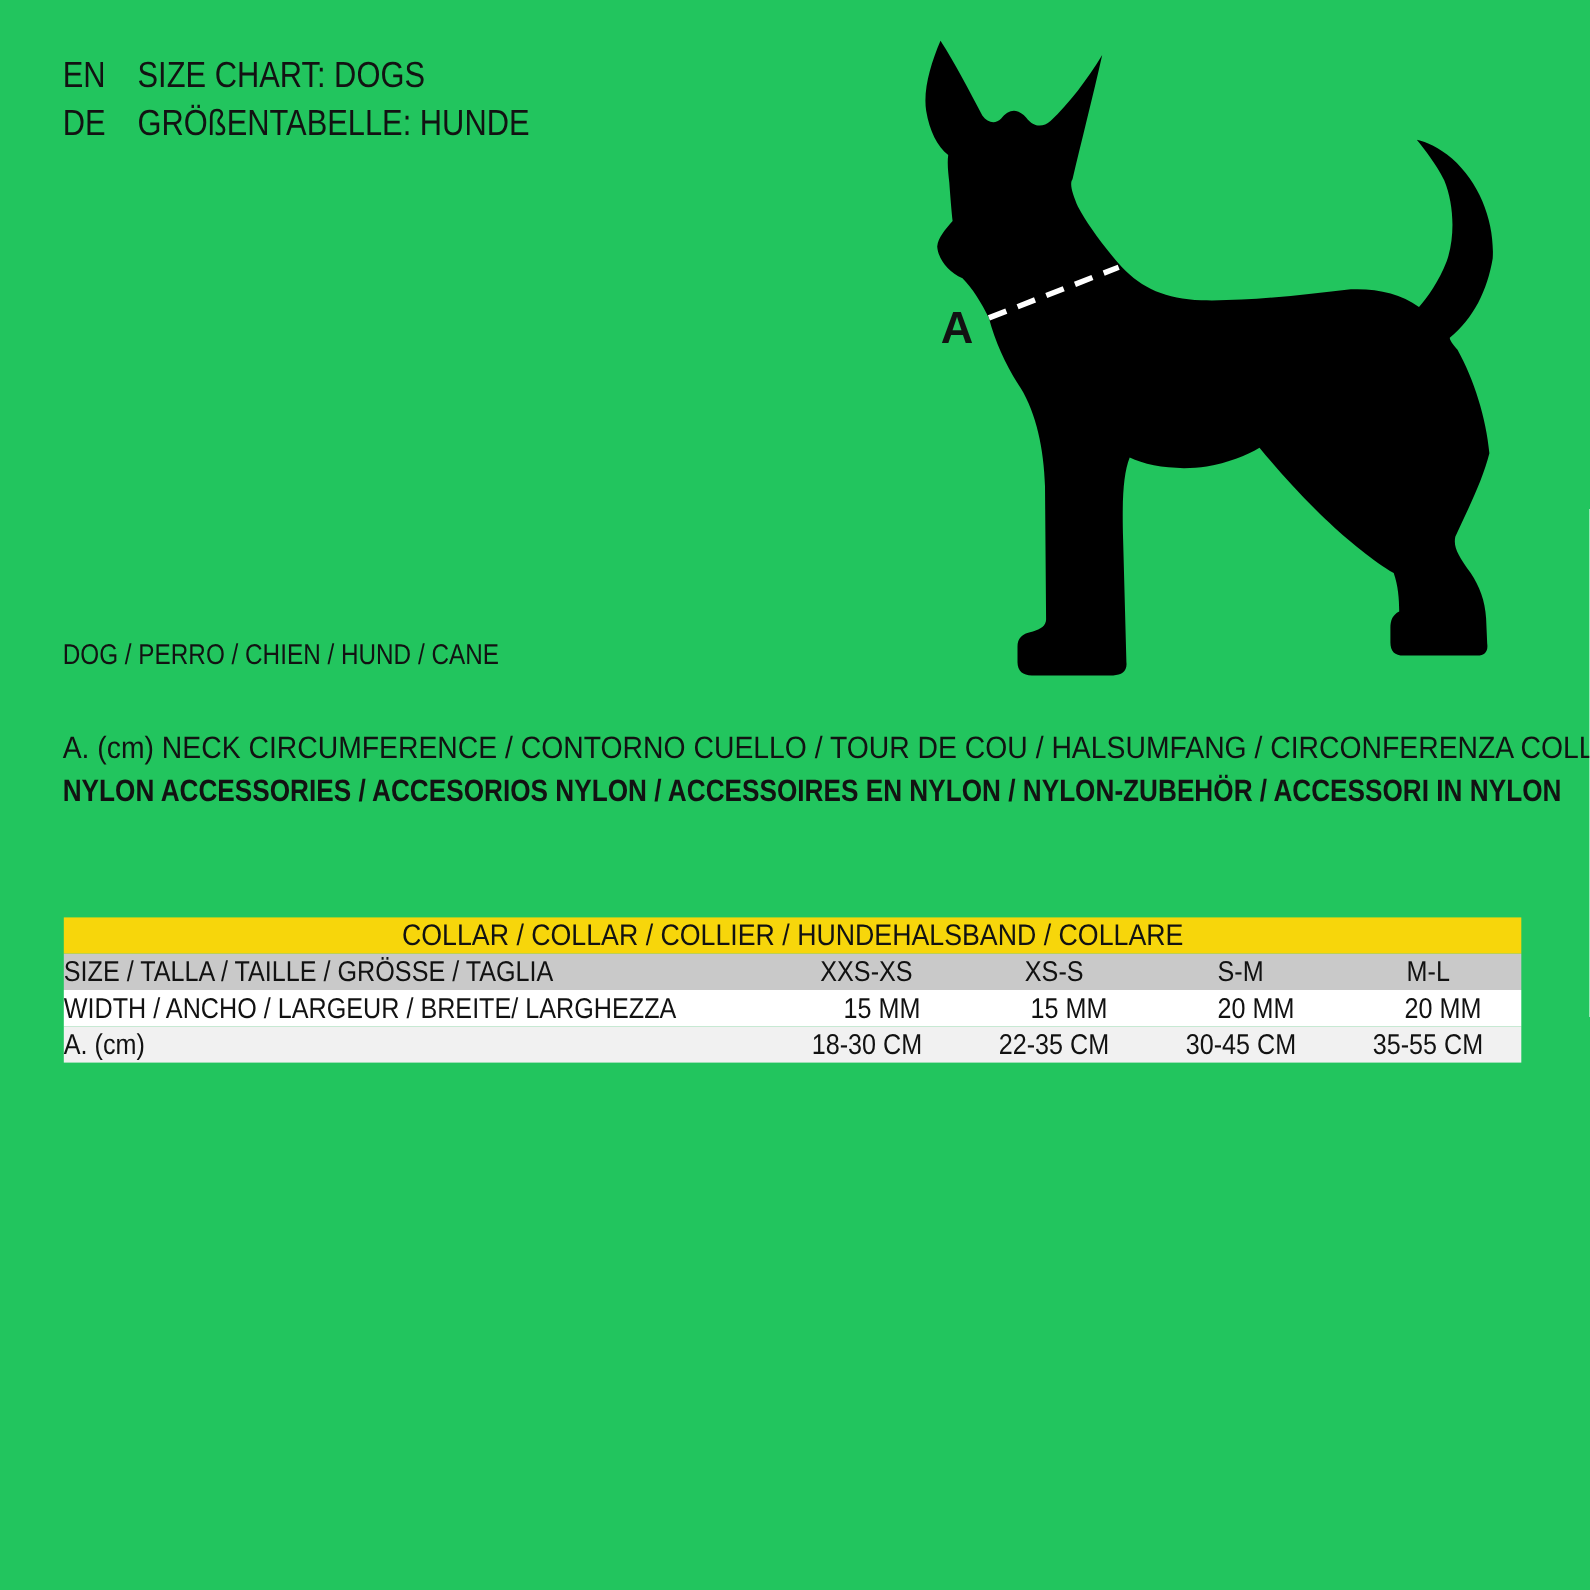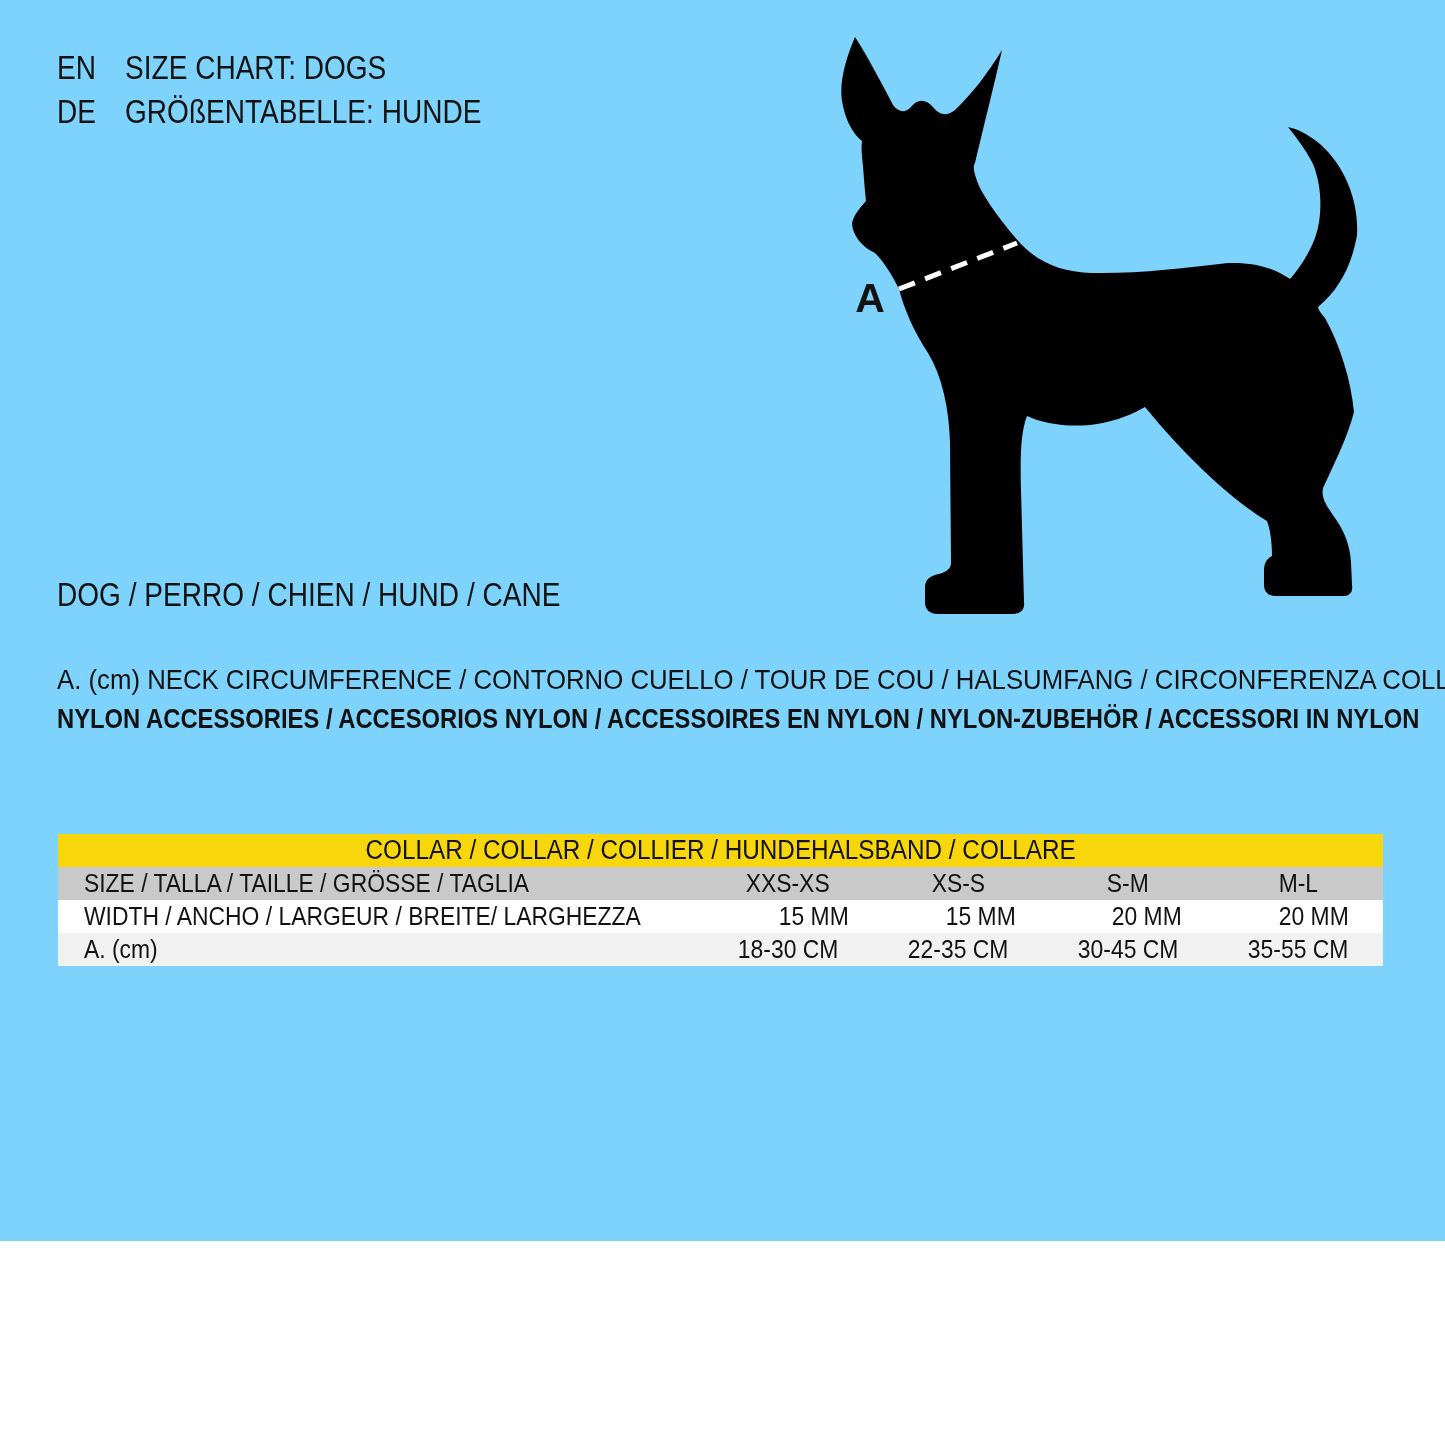--- a/index.html
+++ b/index.html
@@ -1,19 +1,19 @@
 <!DOCTYPE html>
 <html><head>
 <meta charset="utf-8">
 <style>
   html,body{margin:0;padding:0;background:#ffffff;}
   .canvas{
     position:relative;
-    width:1445px;height:1241px;
-    background:#7dd3fc;
+    width:1445px;height:1445px;
+    background:#22c55e;
     overflow:hidden;
     font-family:"Liberation Sans","DejaVu Sans",sans-serif;
     color:#121212;
   }
   .txt{display:inline-block;white-space:nowrap;}
   
   .cxL{transform:scaleX(.85);transform-origin:0 50%;}
   .cxL92{transform:scaleX(.92);transform-origin:0 50%;}
   .cxC{transform:scaleX(.88);transform-origin:50% 50%;}
 
@@ -21,36 +21,36 @@
   .lang-block{position:absolute;left:57px;top:46px;}
   .lang-row{height:44px;line-height:44px;font-size:33px;}
   .lang-row .inner{display:flex;transform:scaleX(.85);transform-origin:0 50%;}
   .lang-code{width:80px;flex:0 0 80px;}
   .lang-title{white-space:nowrap;}
 
   
   .dog-svg{position:absolute;left:830px;top:30px;width:540px;height:590px;}
 
   
-  .dog-caption{position:absolute;left:57px;top:577px;height:36px;line-height:36px;font-size:33px;}
+  .dog-caption{position:absolute;left:57px;top:577px;height:36px;line-height:36px;font-size:26px;}
   .note-measure{position:absolute;left:57px;top:663px;height:34px;line-height:34px;font-size:28px;}
   .note-material{position:absolute;left:57px;top:702px;height:34px;line-height:34px;font-size:28px;font-weight:700;}
 
   
   .size-table{position:absolute;left:58px;top:834px;width:1325px;}
   .thead{
     height:33px;display:flex;align-items:center;justify-content:center;
     background:#f7d60b;font-weight:400;font-size:27px;
   }
   .thead .txt{transform:scaleX(.9);transform-origin:50% 50%;}
   .trow{height:33px;display:flex;align-items:center;font-size:26px;}
   .row-gray{background:#c9c9c9;}
   .row-white{background:#ffffff;gap:28px;}
   .row-light{background:#f1f1f1;justify-content:space-between;}
-  .tlabel{flex:0 0 645px;padding-left:26px;box-sizing:border-box;overflow:visible;}
+  .tlabel{flex:0 0 645px;box-sizing:border-box;overflow:visible;}
   .tlabel .txt{transform:scaleX(.88);transform-origin:0 50%;}
   .tval{flex:1 1 0;text-align:center;}
 </style>
 </head>
 <body>
 
 <div class="canvas">
 
   <div class="lang-block">
     <div class="lang-row">

